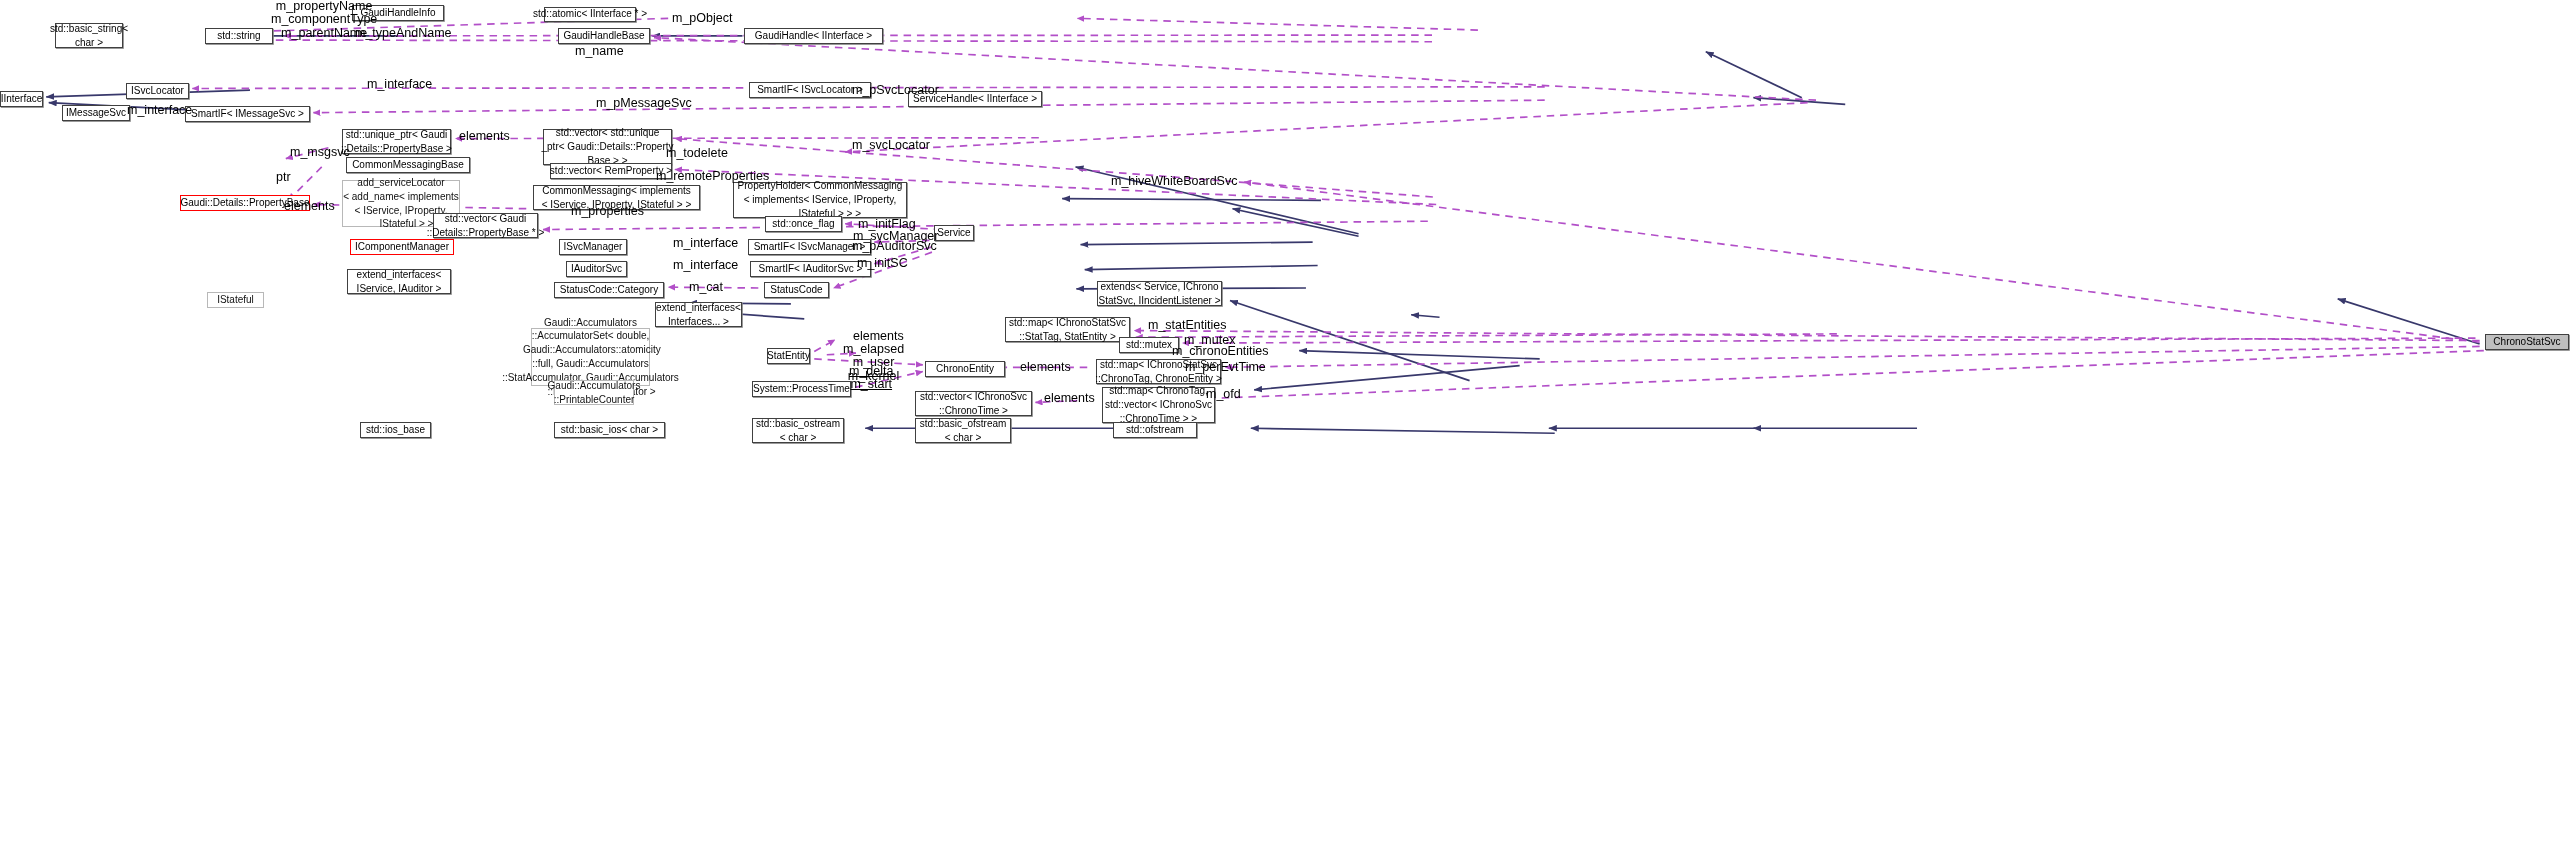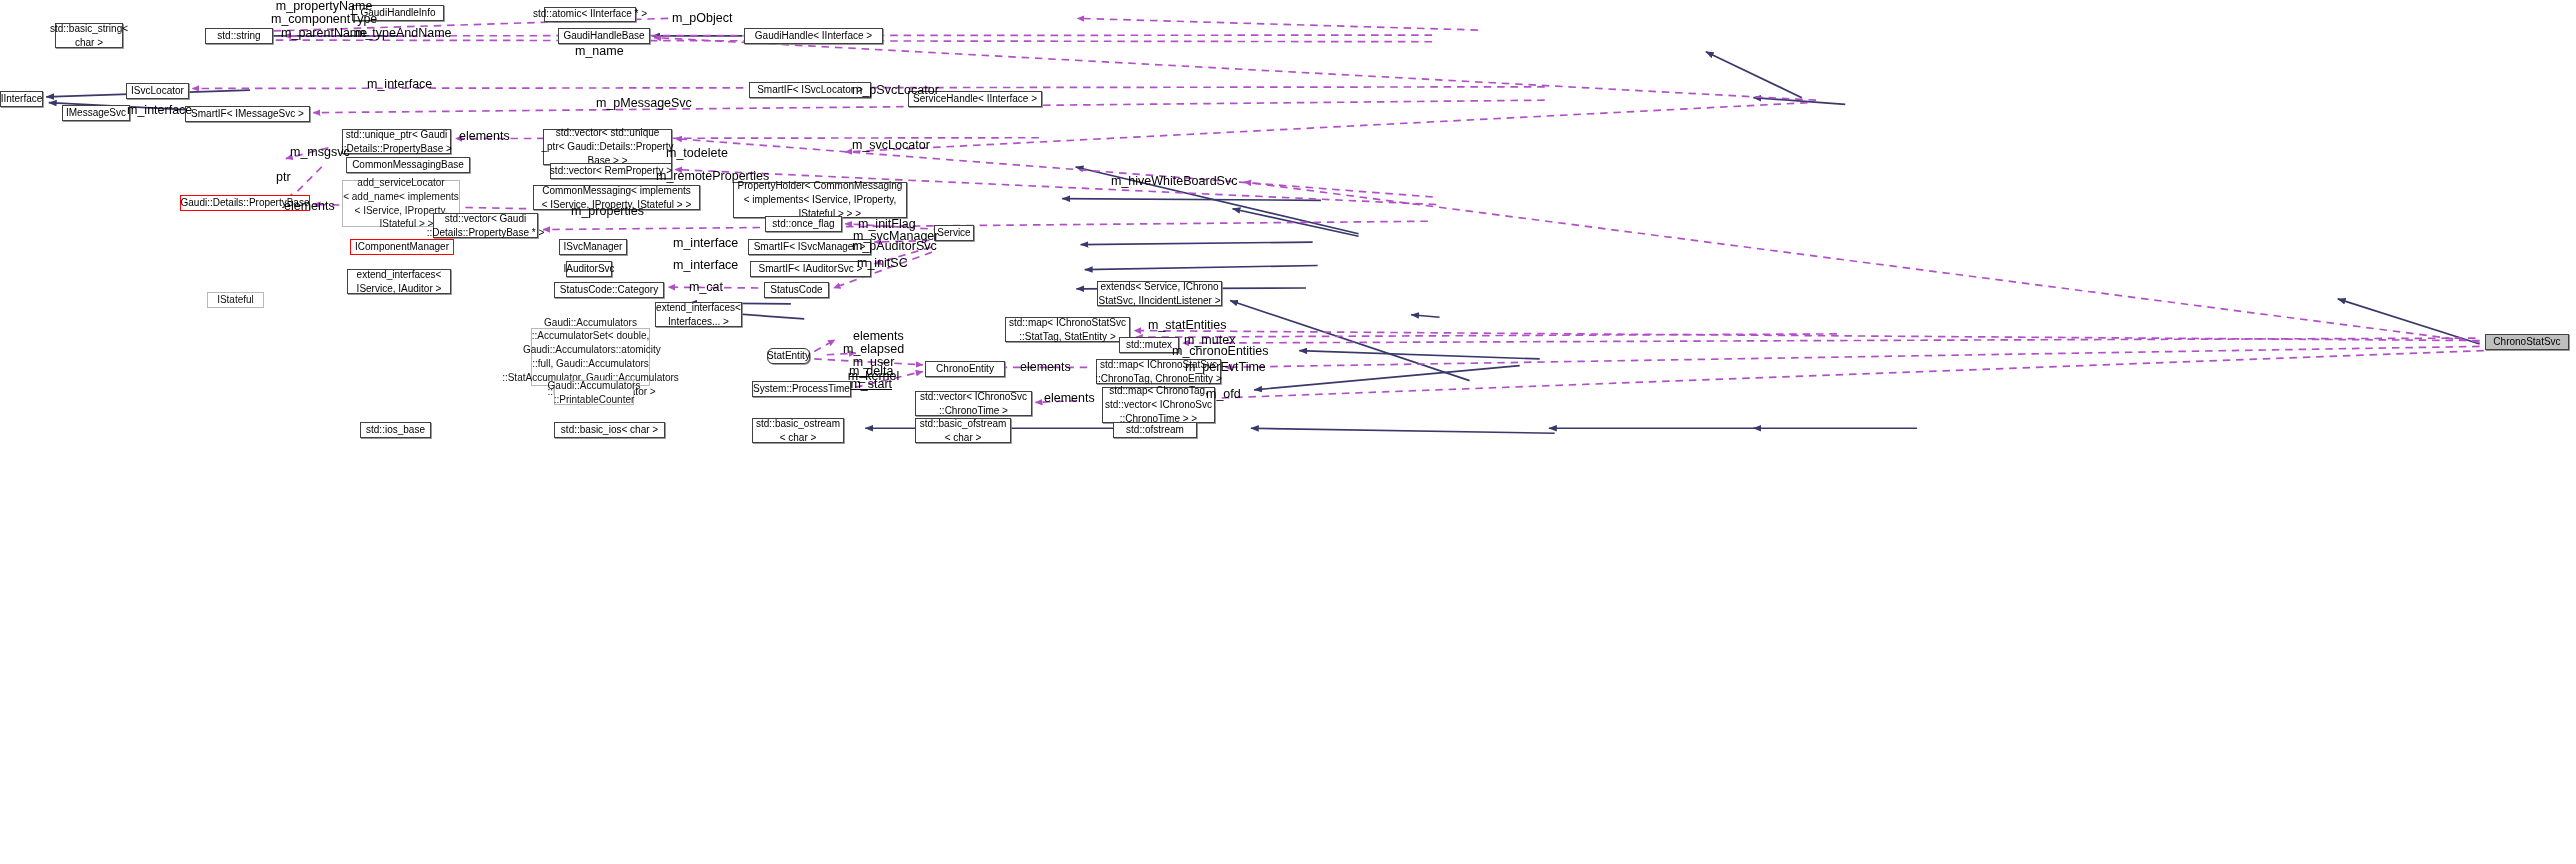--- a/index.html
+++ b/index.html
@@ -162,40 +162,40 @@
 &lt; implements&lt; IService, IProperty,
        IStateful &gt; &gt; &gt;</div>
       <div class="node red" style="left: 180px; top: 195px; width: 130px; height: 16px;">Gaudi::Details::PropertyBase</div>
       <div class="node solid" style="left: 433px; top: 213px; width: 105px; height: 25px;">std::vector&lt; Gaudi
 ::Details::PropertyBase * &gt;</div>
       <div class="node solid" style="left: 765px; top: 216px; width: 77px; height: 16px;">std::once_flag</div>
       <div class="node solid" style="left: 934px; top: 225px; width: 40px; height: 16px;">Service</div>
       <div class="node red" style="left: 350px; top: 239px; width: 104px; height: 16px;">IComponentManager</div>
       <div class="node solid" style="left: 559px; top: 239px; width: 68px; height: 16px;">ISvcManager</div>
       <div class="node solid" style="left: 748px; top: 239px; width: 123px; height: 16px;">SmartIF&lt; ISvcManager &gt;</div>
-      <div class="node solid" style="left: 566px; top: 261px; width: 46px; height: 16px;">IAuditorSvc</div>
+      <div class="node solid" style="left: 566px; top: 261px; width: 61px; height: 16px;">IAuditorSvc</div>
       <div class="node solid" style="left: 750px; top: 261px; width: 121px; height: 16px;">SmartIF&lt; IAuditorSvc &gt;</div>
       <div class="node solid" style="left: 347px; top: 269px; width: 104px; height: 25px;">extend_interfaces&lt;
 IService, IAuditor &gt;</div>
       <div class="node solid" style="left: 554px; top: 282px; width: 110px; height: 16px;">StatusCode::Category</div>
       <div class="node solid" style="left: 764px; top: 282px; width: 65px; height: 16px;">StatusCode</div>
       <div class="node grey" style="left: 207px; top: 292px; width: 57px; height: 16px;">IStateful</div>
       <div class="node solid" style="left: 1097px; top: 281px; width: 125px; height: 25px;">extends&lt; Service, IChrono
 StatSvc, IIncidentListener &gt;</div>
       <div class="node solid" style="left: 655px; top: 302px; width: 87px; height: 25px;">extend_interfaces&lt;
 Interfaces... &gt;</div>
       <div class="node solid" style="left: 1005px; top: 317px; width: 125px; height: 25px;">std::map&lt; IChronoStatSvc
 ::StatTag, StatEntity &gt;</div>
       <div class="node grey" style="left: 531px; top: 328px; width: 119px; height: 58px;">Gaudi::Accumulators
 ::AccumulatorSet&lt; double,
  Gaudi::Accumulators::atomicity
 ::full, Gaudi::Accumulators
 ::StatAccumulator, Gaudi::Accumulators
         ::BinomialAccumulator &gt;</div>
-      <div class="node solid" style="left: 767px; top: 348px; width: 43px; height: 16px; border-radius: 6px;">StatEntity</div>
+      <div class="node solid" style="left: 767px; top: 348px; width: 43px; height: 16px;">StatEntity</div>
       <div class="node solid" style="left: 1119px; top: 337px; width: 60px; height: 16px;">std::mutex</div>
       <div class="node current" style="left: 2485px; top: 334px; width: 84px; height: 16px;">ChronoStatSvc</div>
       <div class="node solid" style="left: 925px; top: 361px; width: 80px; height: 16px;">ChronoEntity</div>
       <div class="node solid" style="left: 1096px; top: 359px; width: 125px; height: 25px;">std::map&lt; IChronoStatSvc
 ::ChronoTag, ChronoEntity &gt;</div>
       <div class="node grey" style="left: 554px; top: 380px; width: 80px; height: 25px;">Gaudi::Accumulators
 ::PrintableCounter</div>
       <div class="node solid" style="left: 752px; top: 381px; width: 99px; height: 16px;">System::ProcessTime</div>
       <div class="node solid" style="left: 915px; top: 391px; width: 117px; height: 25px;">std::vector&lt; IChronoSvc
 ::ChronoTime &gt;</div>

